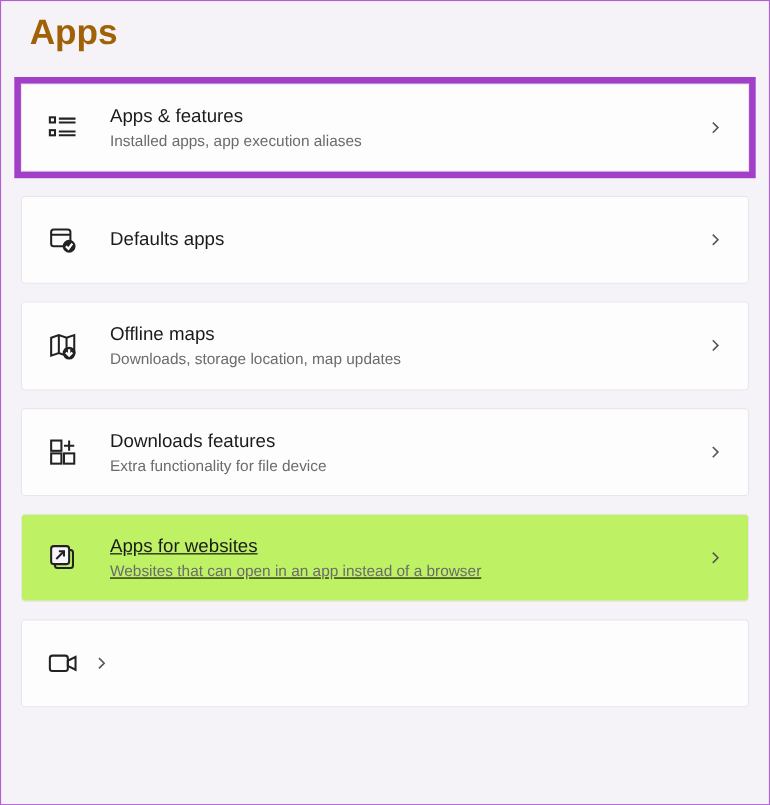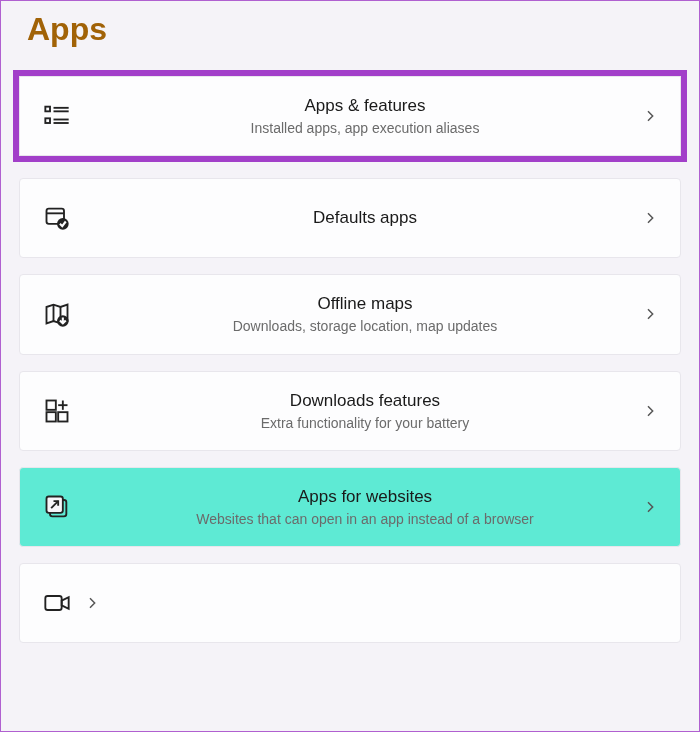--- a/index.html
+++ b/index.html
@@ -33,35 +33,35 @@
       min-height: 80px;
     }
     .settings-item.highlighted {
       outline: 6px solid #a23fc9;
       outline-offset: 0;
       border-radius: 0;
       margin-bottom: 22px;
       margin-top: 4px;
     }
     .settings-item.muted {
-      background: #5eead4;
+      background: #bef264;
+      text-decoration: underline;
     }
     .item-icon {
       width: 30px;
       height: 30px;
       flex-shrink: 0;
       display: flex;
       align-items: center;
       justify-content: center;
       color: #222;
     }
     .item-text {
       flex: 1;
       margin-left: 28px;
-      text-align: center;
     }
     .item-title {
       font-size: 17px;
       font-weight: 500;
       color: #1a1a1a;
       line-height: 1.3;
     }
     .item-subtitle {
       font-size: 14px;
       color: #6b6b6b;
@@ -149,21 +149,21 @@
       <svg width="28" height="28" viewBox="0 0 24 24" fill="none" stroke="currentColor" stroke-width="1.6">
         <rect x="3" y="3" width="8" height="8"></rect>
         <rect x="3" y="13" width="8" height="8"></rect>
         <rect x="13" y="13" width="8" height="8"></rect>
         <line x1="17" y1="3" x2="17" y2="11"></line>
         <line x1="13" y1="7" x2="21" y2="7"></line>
       </svg>
     </span>
     <div class="item-text">
       <div class="item-title">Downloads features</div>
-      <div class="item-subtitle">Extra functionality for your battery</div>
+      <div class="item-subtitle">Extra functionality for file device</div>
     </div>
     <span class="item-chevron">
       <svg width="16" height="16" viewBox="0 0 24 24" fill="none" stroke="currentColor" stroke-width="2.2">
           <polyline points="9 5 16 12 9 19"></polyline>
         </svg>
     </span>
   </div>
 
   <div class="settings-item muted">
     <span class="item-icon">

